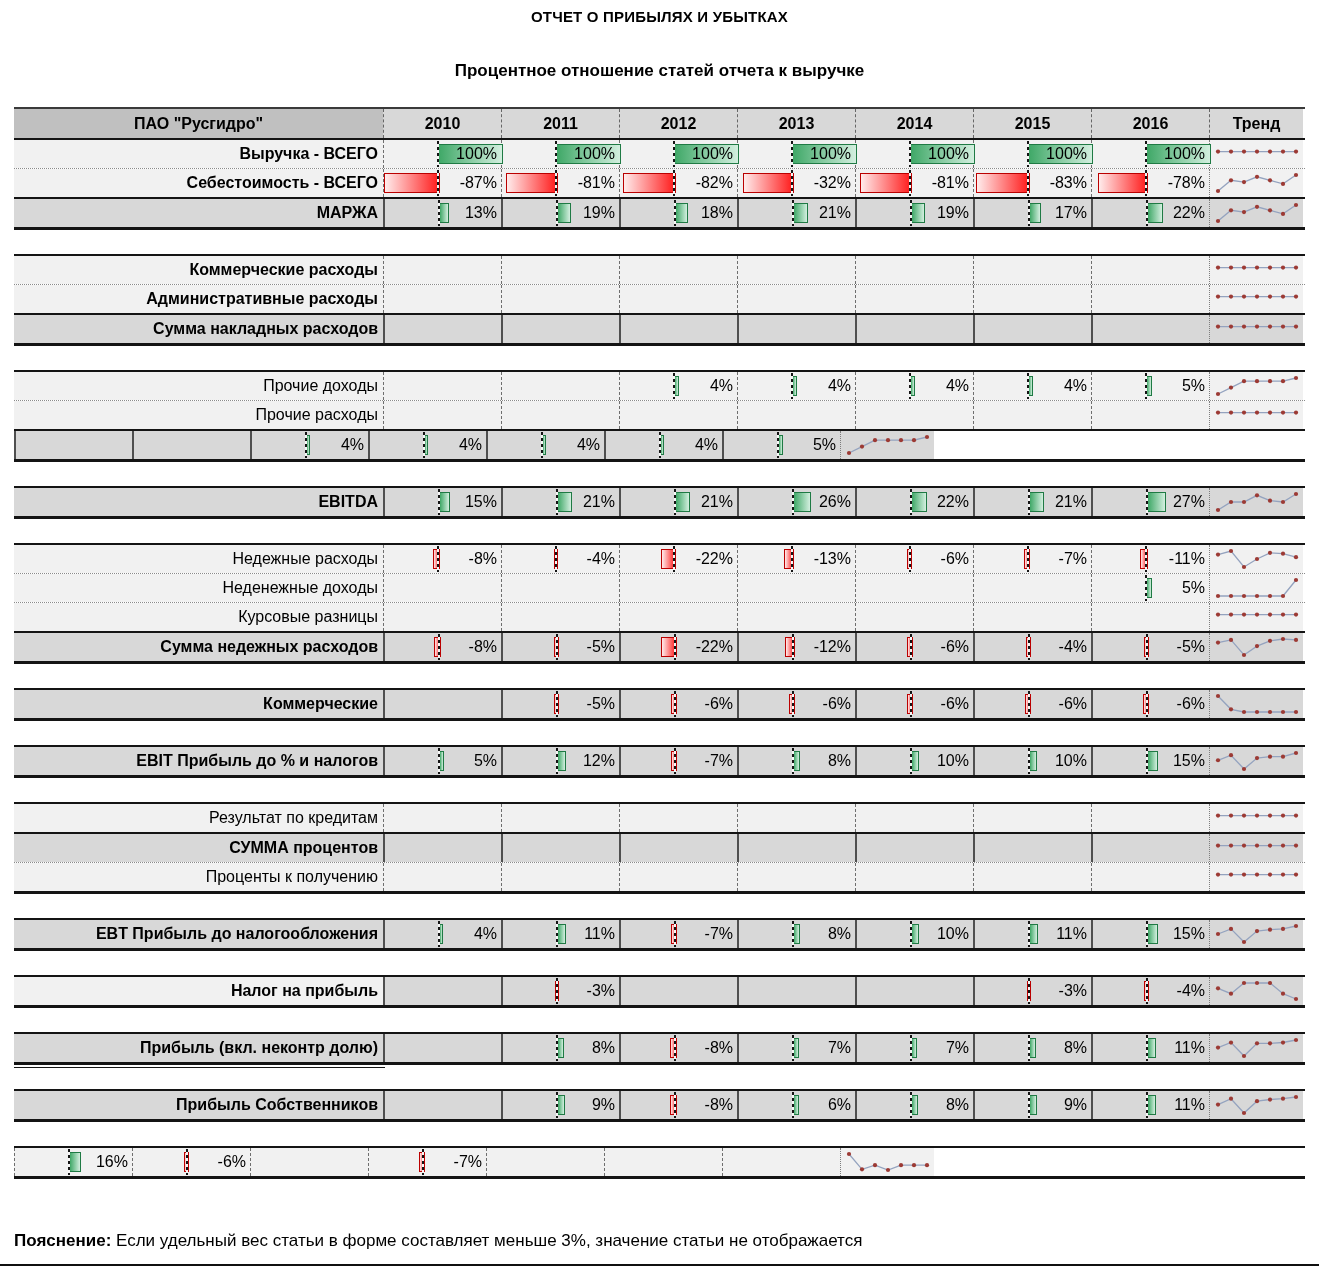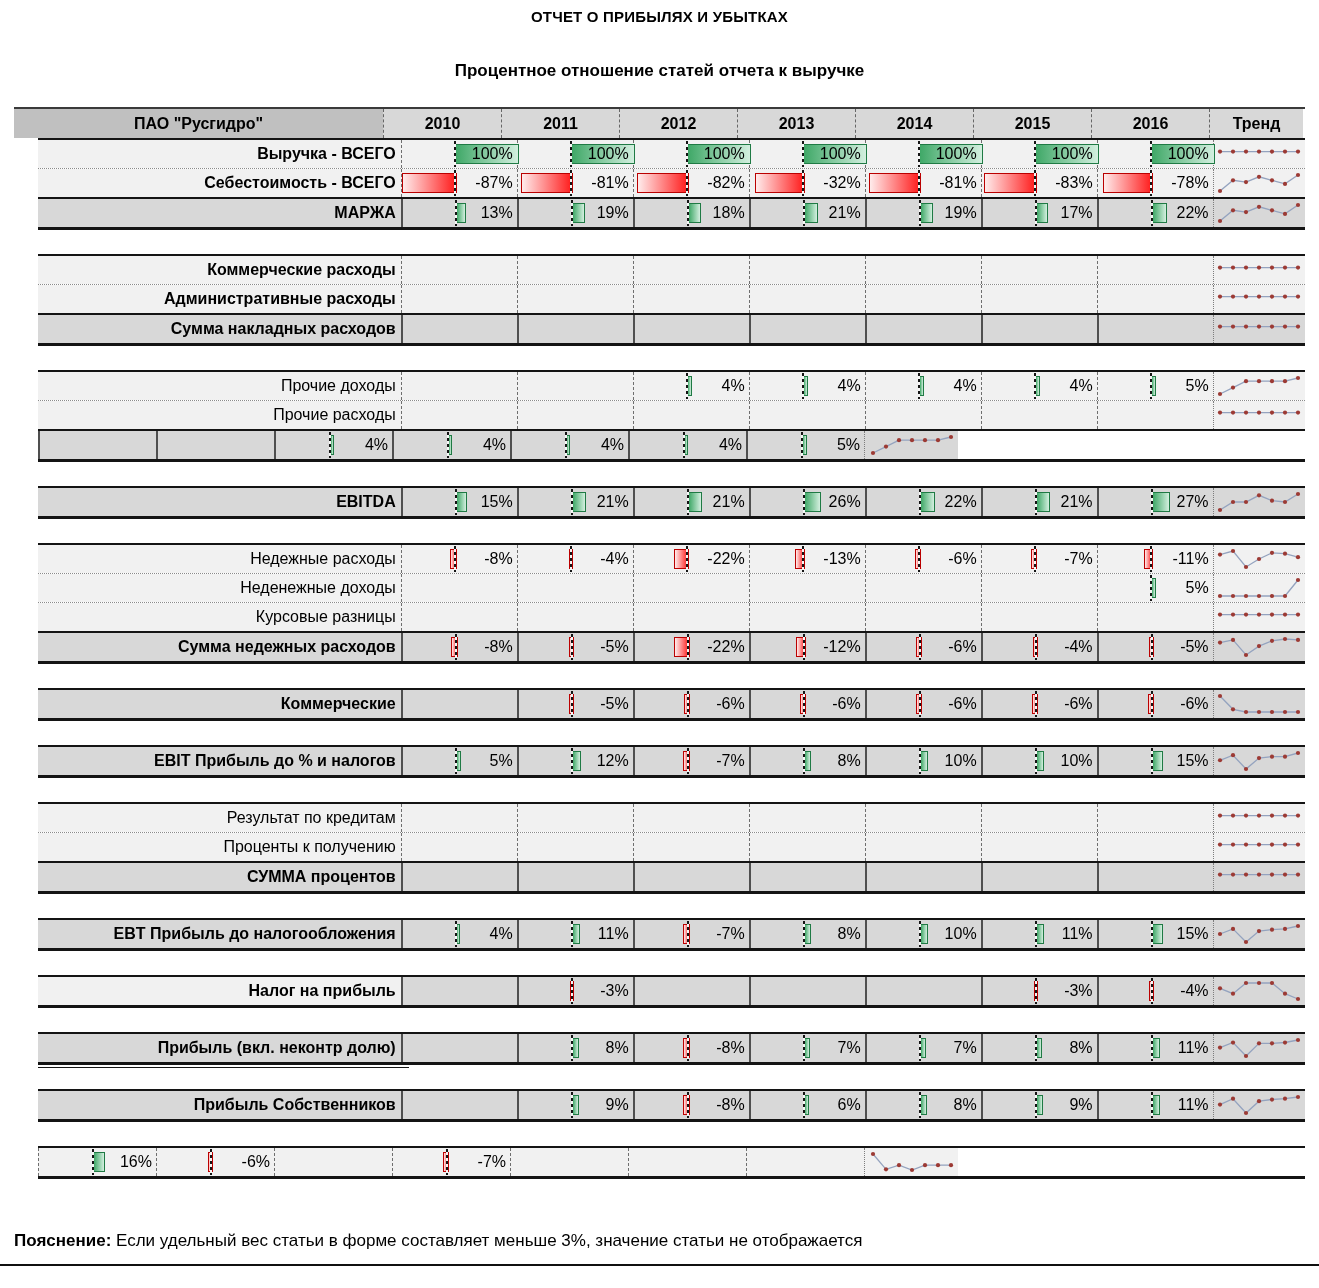--- a/index.html
+++ b/index.html
@@ -9,21 +9,21 @@
   .subtitle{margin-top:36px;text-align:center;font-weight:700;font-size:17px;}
   .tablewrap{margin:26px 14px 0 14px;width:1291px;}
 
   .thead{display:flex;height:29px;border-top:2px solid #3a3a3a;}
   .hcell{box-sizing:border-box;display:flex;align-items:center;justify-content:center;
          font-weight:700;font-size:16px;}
   .hcompany{width:369px;background:var(--header-bg);}
   .hyear{width:118px;background:var(--header-year-bg);border-left:1px dashed #666;}
   .htrend{width:94px;background:var(--header-year-bg);border-left:1px dashed #666;}
 
-  .group{border-top:2px solid var(--rule);border-bottom:3px solid var(--rule);position:relative;margin-left:24px;}
+  .group{border-top:2px solid var(--rule);border-bottom:3px solid var(--rule);position:relative;}
   .group.dbl::after{content:"";position:absolute;left:0;width:371px;bottom:-6px;
                     border-top:1px solid var(--rule);}
   .gap{height:24px;}
 
   .row{display:flex;height:28px;position:relative;}
   .sep-dot{border-top:1px dotted #8a8a8a;}
   .sep-thick{border-top:2px solid var(--rule);}
 
   .lab{box-sizing:border-box;width:369px;text-align:right;font-size:16px;line-height:28px;
        padding-right:5px;white-space:nowrap;overflow:hidden;}
@@ -723,52 +723,52 @@
                 <circle cx="4" cy="9.600000000000001" r="2.1" fill="#9c3a34"></circle>
                 <circle cx="17" cy="9.600000000000001" r="2.1" fill="#9c3a34"></circle>
                 <circle cx="30" cy="9.600000000000001" r="2.1" fill="#9c3a34"></circle>
                 <circle cx="43" cy="9.600000000000001" r="2.1" fill="#9c3a34"></circle>
                 <circle cx="56" cy="9.600000000000001" r="2.1" fill="#9c3a34"></circle>
                 <circle cx="69" cy="9.600000000000001" r="2.1" fill="#9c3a34"></circle>
                 <circle cx="82" cy="9.600000000000001" r="2.1" fill="#9c3a34"></circle>
               </svg>
             </div>
           </div>
-          <div class="row sep-dot">
-            <div class="lab bg-light">Проценты к получению</div>
-            <div class="cell bg-light"></div>
-            <div class="cell bg-light"></div>
-            <div class="cell bg-light"></div>
-            <div class="cell bg-light"></div>
-            <div class="cell bg-light"></div>
-            <div class="cell bg-light"></div>
-            <div class="cell bg-light"></div>
-            <div class="trendcell bg-light">
+          <div class="row summary sep-thick">
+            <div class="lab bg-sum b">СУММА процентов</div>
+            <div class="cell bg-sum"></div>
+            <div class="cell bg-sum"></div>
+            <div class="cell bg-sum"></div>
+            <div class="cell bg-sum"></div>
+            <div class="cell bg-sum"></div>
+            <div class="cell bg-sum"></div>
+            <div class="cell bg-sum"></div>
+            <div class="trendcell bg-sum">
               <svg width="86" height="24">
                 <polyline points="4.0,9.6 17.0,9.6 30.0,9.6 43.0,9.6 56.0,9.6 69.0,9.6 82.0,9.6" fill="none" stroke="#94a3bf" stroke-width="1.3"></polyline>
                 <circle cx="4" cy="9.600000000000001" r="2.1" fill="#9c3a34"></circle>
                 <circle cx="17" cy="9.600000000000001" r="2.1" fill="#9c3a34"></circle>
                 <circle cx="30" cy="9.600000000000001" r="2.1" fill="#9c3a34"></circle>
                 <circle cx="43" cy="9.600000000000001" r="2.1" fill="#9c3a34"></circle>
                 <circle cx="56" cy="9.600000000000001" r="2.1" fill="#9c3a34"></circle>
                 <circle cx="69" cy="9.600000000000001" r="2.1" fill="#9c3a34"></circle>
                 <circle cx="82" cy="9.600000000000001" r="2.1" fill="#9c3a34"></circle>
               </svg>
             </div>
           </div>
-          <div class="row summary sep-thick">
-            <div class="lab bg-sum b">СУММА процентов</div>
-            <div class="cell bg-sum"></div>
-            <div class="cell bg-sum"></div>
-            <div class="cell bg-sum"></div>
-            <div class="cell bg-sum"></div>
-            <div class="cell bg-sum"></div>
-            <div class="cell bg-sum"></div>
-            <div class="cell bg-sum"></div>
-            <div class="trendcell bg-sum">
+          <div class="row sep-dot">
+            <div class="lab bg-light">Проценты к получению</div>
+            <div class="cell bg-light"></div>
+            <div class="cell bg-light"></div>
+            <div class="cell bg-light"></div>
+            <div class="cell bg-light"></div>
+            <div class="cell bg-light"></div>
+            <div class="cell bg-light"></div>
+            <div class="cell bg-light"></div>
+            <div class="trendcell bg-light">
               <svg width="86" height="24">
                 <polyline points="4.0,9.6 17.0,9.6 30.0,9.6 43.0,9.6 56.0,9.6 69.0,9.6 82.0,9.6" fill="none" stroke="#94a3bf" stroke-width="1.3"></polyline>
                 <circle cx="4" cy="9.600000000000001" r="2.1" fill="#9c3a34"></circle>
                 <circle cx="17" cy="9.600000000000001" r="2.1" fill="#9c3a34"></circle>
                 <circle cx="30" cy="9.600000000000001" r="2.1" fill="#9c3a34"></circle>
                 <circle cx="43" cy="9.600000000000001" r="2.1" fill="#9c3a34"></circle>
                 <circle cx="56" cy="9.600000000000001" r="2.1" fill="#9c3a34"></circle>
                 <circle cx="69" cy="9.600000000000001" r="2.1" fill="#9c3a34"></circle>
                 <circle cx="82" cy="9.600000000000001" r="2.1" fill="#9c3a34"></circle>
               </svg>

